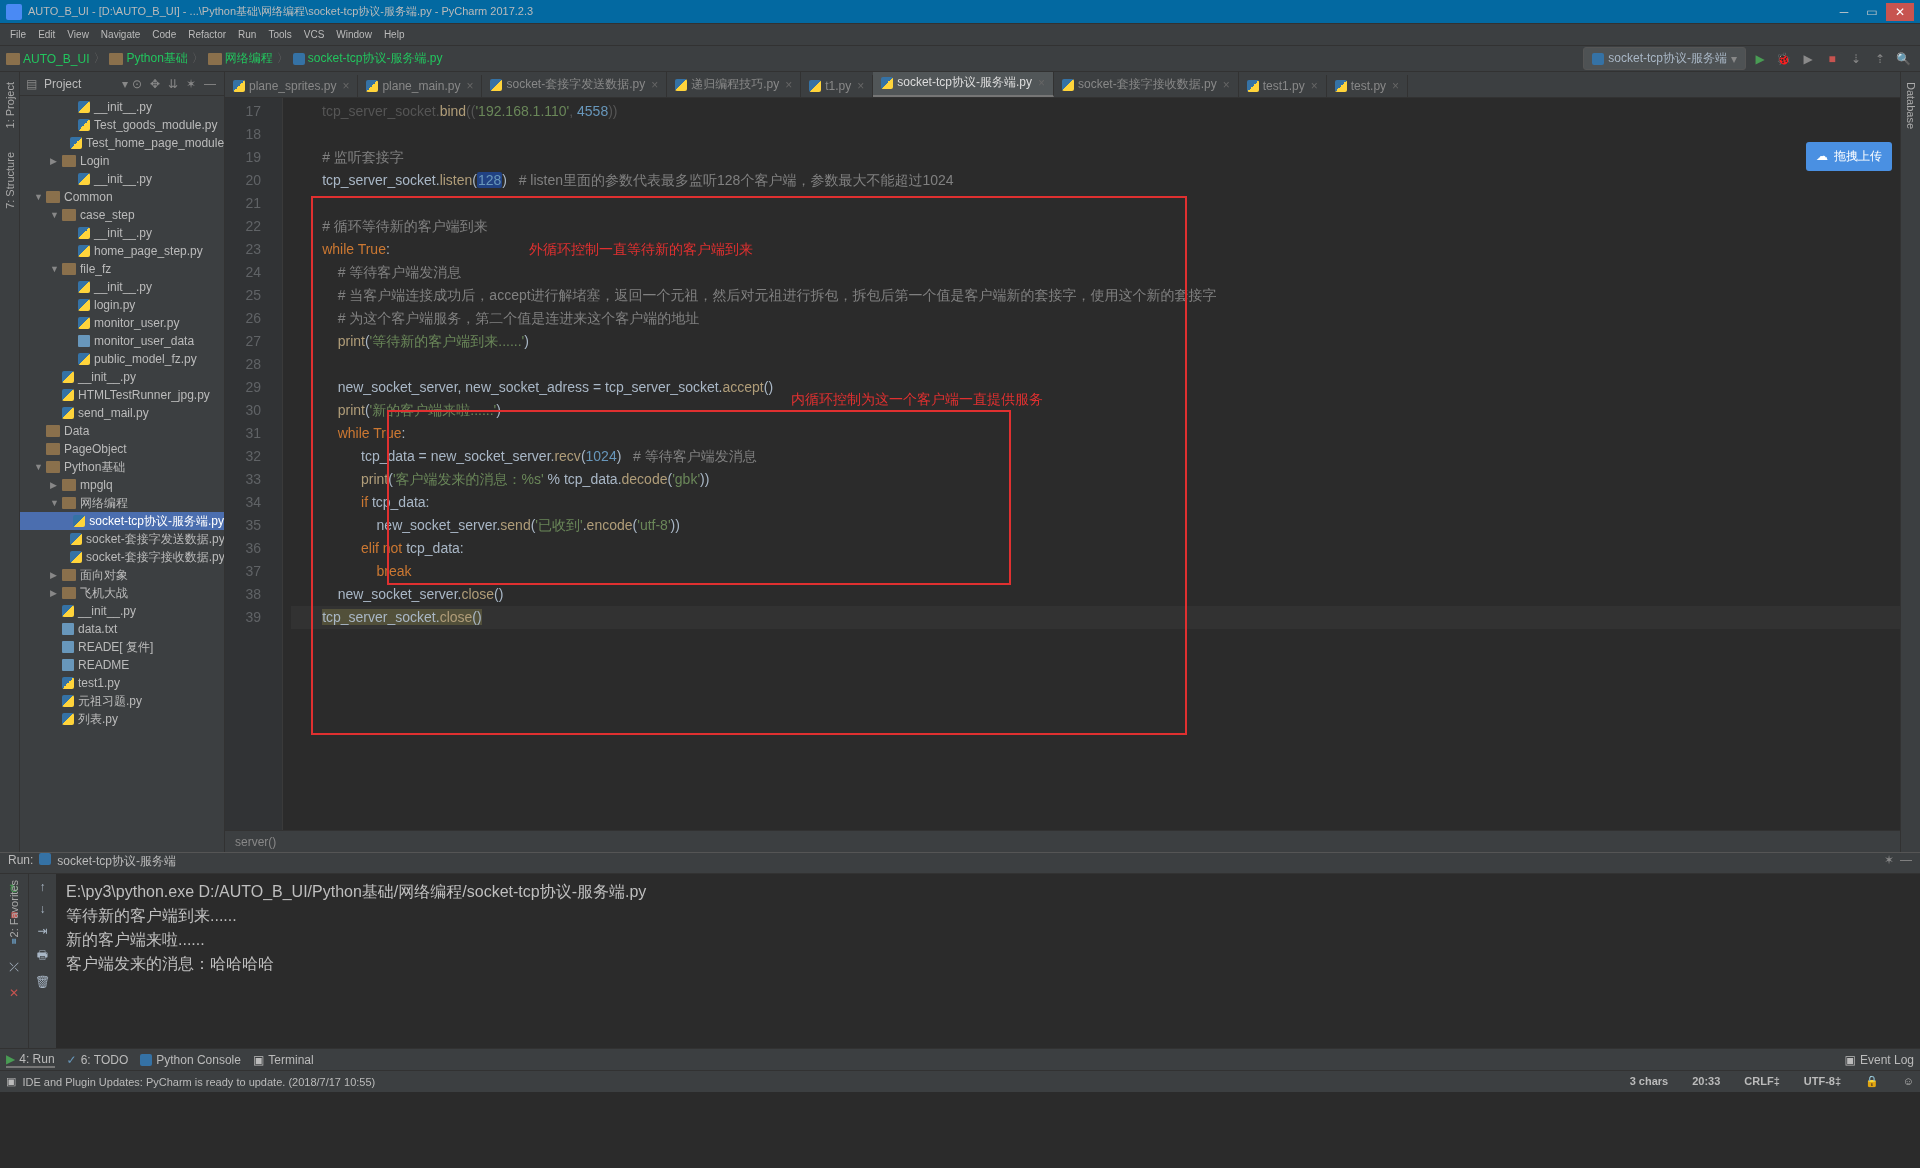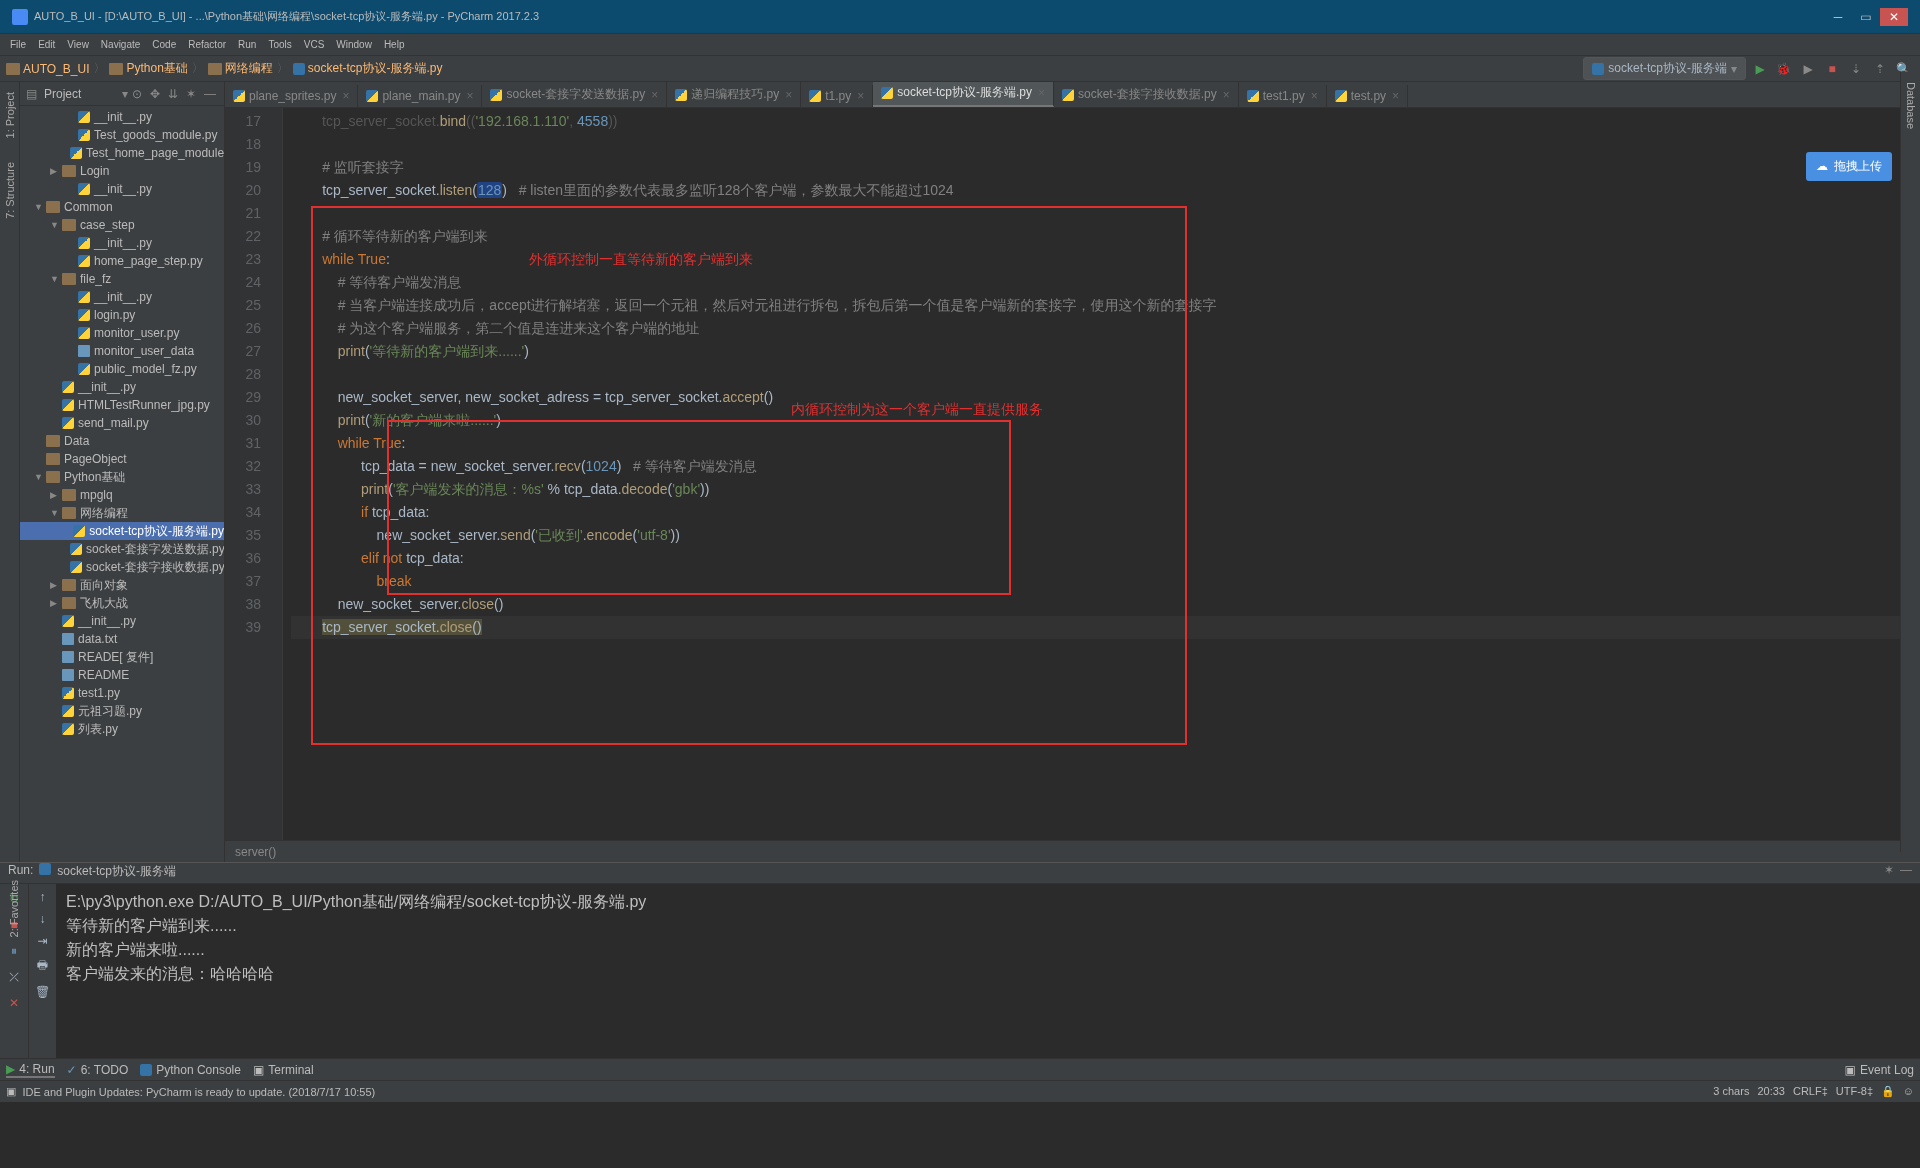--- a/index.html
+++ b/index.html
@@ -1,30 +1,30 @@
 <!DOCTYPE html>
 <html><head>
 <meta charset="utf-8">
 <style>
 * { margin: 0; padding: 0; box-sizing: border-box; font-family: 'Segoe UI', Tahoma, sans-serif; }
 body { background: #2b2b2b; color: #a9b7c6; font-size: 12px; overflow: hidden; width: 1920px; height: 1168px; position: relative; }
 
-.titlebar { background: #0c4a6e; height: 34px; display: flex; align-items: center; padding: 0 12px; border-bottom: 1px solid #323232; }
+.titlebar { background: #0369a1; height: 24px; display: flex; align-items: center; padding: 0 6px; border-bottom: 1px solid #323232; }
 .titlebar .icon { width: 16px; height: 16px; background: #4a8af4; border-radius: 2px; margin-right: 6px; }
 .titlebar-text { flex: 1; color: #bbb; font-size: 11px; }
 .winbtns { display: flex; }
 .winbtn { width: 28px; height: 18px; display: flex; align-items: center; justify-content: center; color: #ccc; }
 .winbtn.close { background: #c75450; color: #fff; }
 
 .menubar { background: #3c3f41; height: 22px; display: flex; align-items: center; padding: 0 4px; border-bottom: 1px solid #323232; }
 .menubar span { padding: 0 6px; color: #bbb; font-size: 10px; }
 
 .toolbar { background: #3c3f41; height: 26px; display: flex; align-items: center; padding: 0 6px; border-bottom: 1px solid #323232; }
 .breadcrumb { display: flex; align-items: center; gap: 4px; flex: 1; }
-.bc-item { display: flex; align-items: center; gap: 3px; color: #fdba74; font-size: 12px; }
+.bc-item { display: flex; align-items: center; gap: 3px; color: #22c55e; font-size: 12px; }
 .bc-folder { width: 14px; height: 12px; background: #8a704c; border-radius: 1px; }
 .bc-py { width: 12px; height: 12px; background: #3572a5; border-radius: 2px; }
 .bc-sep { color: #666; }
 .toolbar-right { display: flex; align-items: center; gap: 4px; }
 .run-config { background: #4e5254; border: 1px solid #555; padding: 2px 8px; border-radius: 3px; display: flex; align-items: center; gap: 4px; }
 .tbtn { width: 20px; height: 20px; display: flex; align-items: center; justify-content: center; color: #8a8a8a; }
 .play-btn { color: #499c54; }
 .search-btn { color: #8a8a8a; }
 
 .main { display: flex; height: 780px; position: relative; }
@@ -85,21 +85,21 @@
 .run-tools2 { width: 28px; background: #3c3f41; display: flex; flex-direction: column; align-items: center; padding-top: 6px; gap: 8px; border-left: 1px solid #323232; }
 .console { flex: 1; padding: 6px 10px; font-family: 'Consolas','SimSun', monospace; font-size: 16px; color: #bfbfbf; line-height: 24px; border-radius: 31px; }
 
 .bottom-tabs { height: 22px; background: #3c3f41; display: flex; align-items: center; padding: 0 6px; gap: 12px; border-top: 1px solid #323232; }
 .btab { display: flex; align-items: center; gap: 4px; color: #bbb; font-size: 12px; }
 .btab.active { border-bottom: 2px solid #767676; }
 .btab-right { margin-left: auto; display: flex; gap: 8px; color: #bbb; }
 
 .statusbar { height: 22px; background: #3c3f41; display: flex; align-items: center; padding: 0 6px; border-top: 1px solid #323232; font-size: 11px; color: #bbb; }
 .statusbar .sl { display: flex; align-items: center; gap: 6px; }
-.statusbar .sr { margin-left: auto; display: flex; gap: 8px; }
+.statusbar .sr { margin-left: auto; display: flex; gap: 24px; font-weight: bold; }
 
 .right-strip { position: absolute; right: 0; top: 72px; width: 20px; height: 780px; background: #3c3f41; border-left: 1px solid #323232; display: flex; flex-direction: column; align-items: center; padding-top: 4px; }
 .right-strip .vtab { writing-mode: vertical-lr; font-size: 11px; color: #aaa; padding: 6px 0; }
 
 .vfav { position: absolute; left: 0; top: 700px; width: 20px; writing-mode: vertical-lr; transform: rotate(180deg); font-size: 11px; color: #aaa; }
 
 </style>
 </head>
 <body>
 

